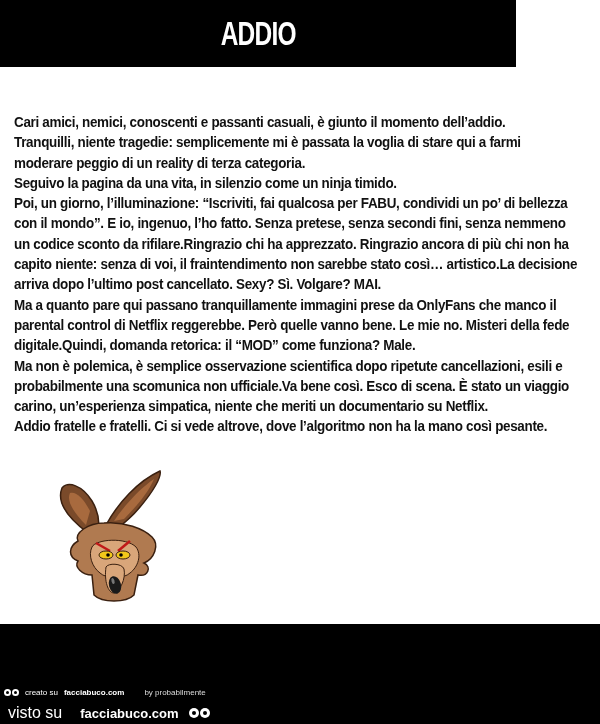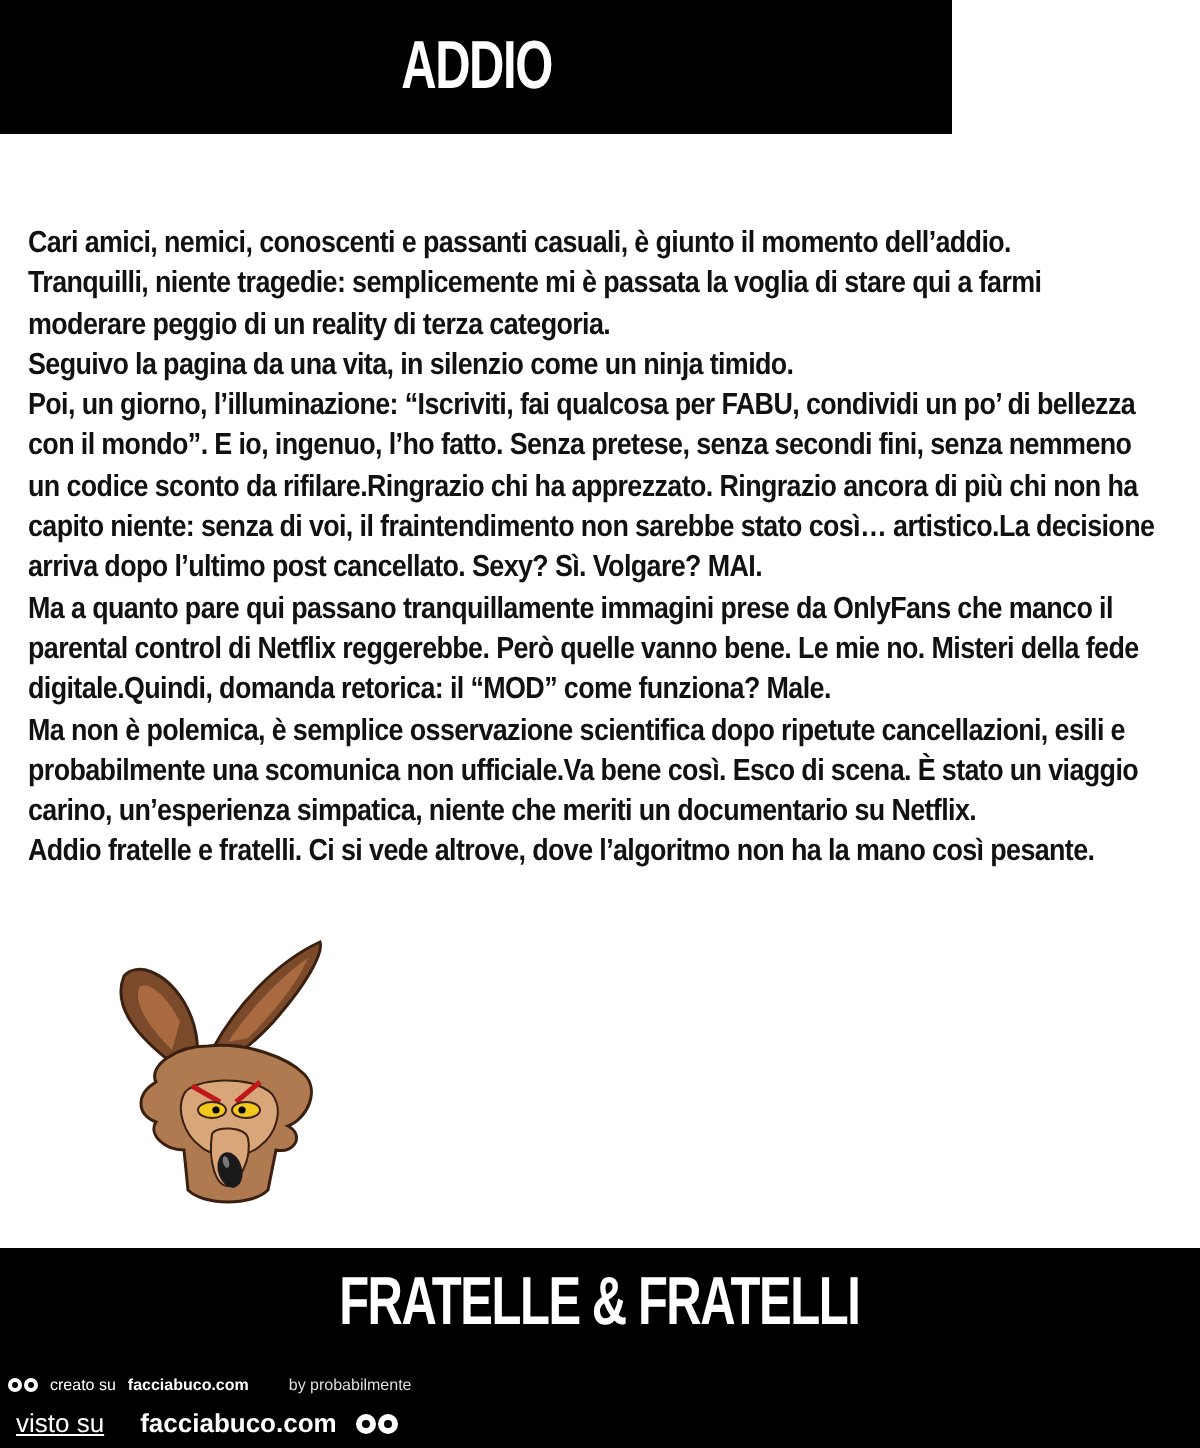--- a/index.html
+++ b/index.html
@@ -2,21 +2,21 @@
 <html><head>
   <meta charset="utf-8">
   <style>
     html, body { margin: 0; padding: 0; }
     body {
       width: 600px; height: 724px; overflow: hidden;
       background: #ffffff;
       font-family: "Liberation Sans", sans-serif;
     }
     .header {
-      position: absolute; left: 0; top: 0; width: 476px; height: 67px;
+      position: absolute; left: 0; top: 0; width: 516px; height: 67px;
       background: #000000;
       display: flex; align-items: center; justify-content: center;
     }
     .title {
       color: #ffffff;
       font-family: "Liberation Sans", sans-serif;
       font-weight: bold;
       font-size: 34px;
       letter-spacing: -1px;
       transform: scaleX(0.72);
@@ -70,21 +70,21 @@
     }
     .eyes.big .eye { width: 10px; height: 10px; }
     .eyes.big .eye::after { left: 3px; top: 3px; width: 4px; height: 4px; }
     .brand-small { font-weight: bold; }
     .by { margin-left: 14px; color: #dddddd; }
     .visto-row {
       position: absolute; left: 8px; top: 80px;
       display: flex; align-items: center; gap: 10px;
       color: #ffffff;
     }
-    .visto-label { font-size: 13px; text-decoration: underline; }
+    .visto-label { font-size: 16px; }
     .visto-brand { font-weight: bold; font-size: 13px; margin-left: 8px; }
   </style>
 </head>
 <body>
 
 <div class="header">
   <span class="title">ADDIO</span>
 </div>
 
 <div class="content">
@@ -121,23 +121,20 @@
     <circle cx="73" cy="92" r="1.8" fill="#000"></circle>
 
     <path d="M58 104 C60 100 74 100 76 106 C78 116 72 128 66 130 C60 130 56 118 58 104 Z" fill="#d9a67a" stroke="#3a2010" stroke-width="1"></path>
 
     <ellipse cx="67" cy="122" rx="6" ry="9" fill="#1a1a1a" transform="rotate(-15 67 122)"></ellipse>
     <ellipse cx="65" cy="118" rx="1.5" ry="3" fill="#777" transform="rotate(-15 65 118)"></ellipse>
   </svg>
 </div>
 
 <div class="footer">
-  <div class="footer-title">
-    <span>FRATELLE &amp; FRATELLI</span>
-  </div>
   <div class="credit-row">
     <span class="eyes">
         <span class="eye"></span>
         <span class="eye"></span>
       </span>
     <span>creato su</span>
     <span class="brand-small">facciabuco.com</span>
     <span class="by">by probabilmente</span>
   </div>
   <div class="visto-row">

